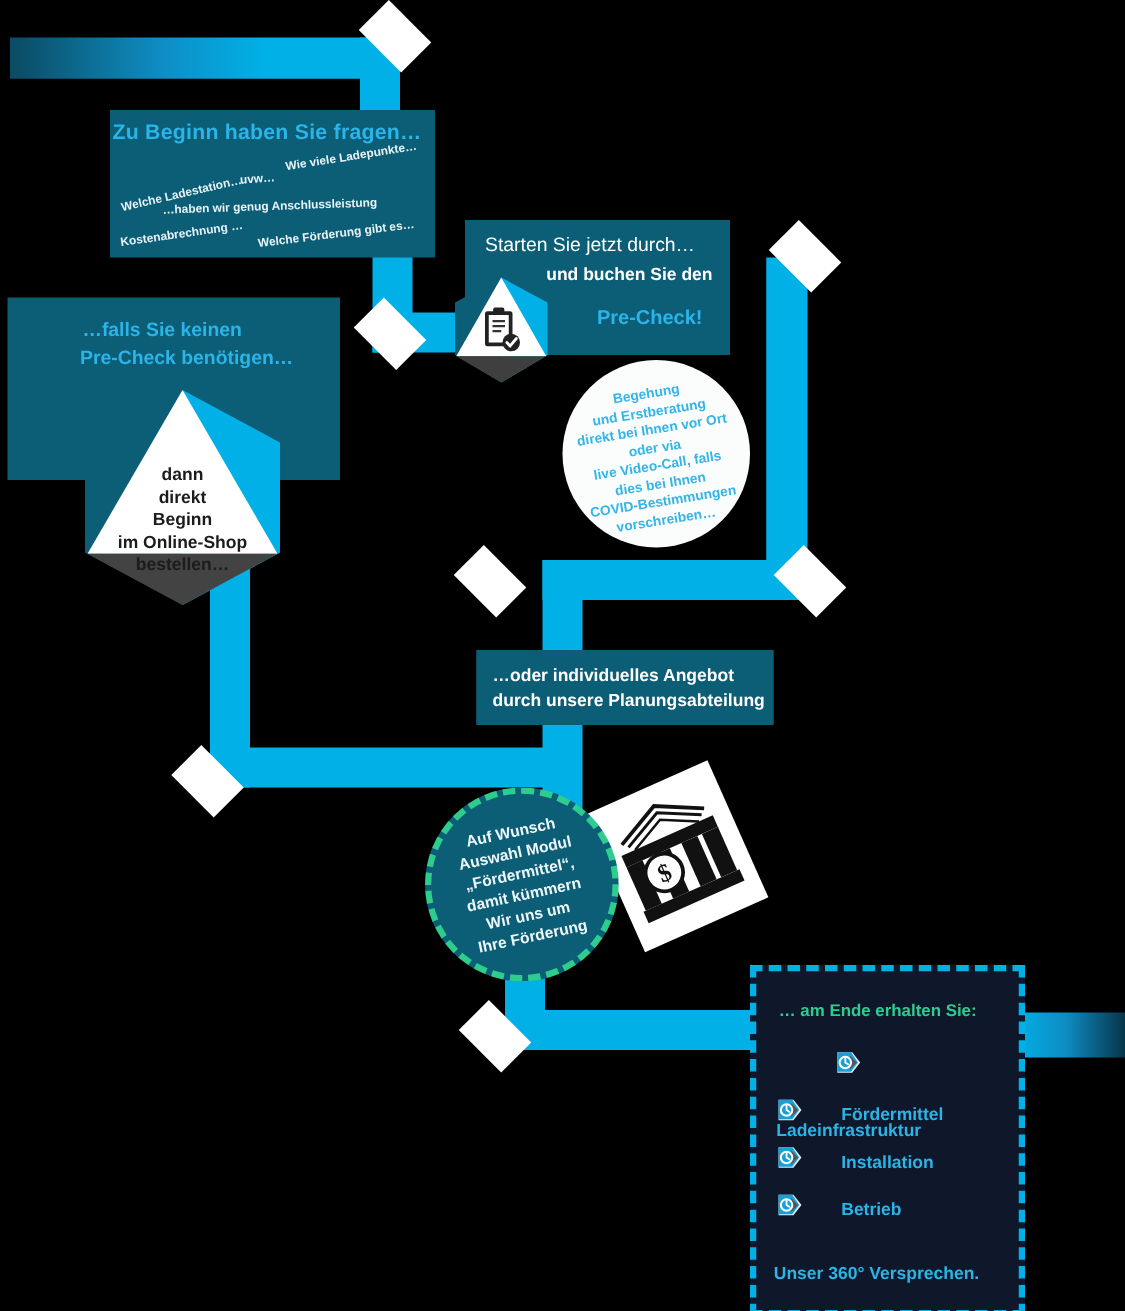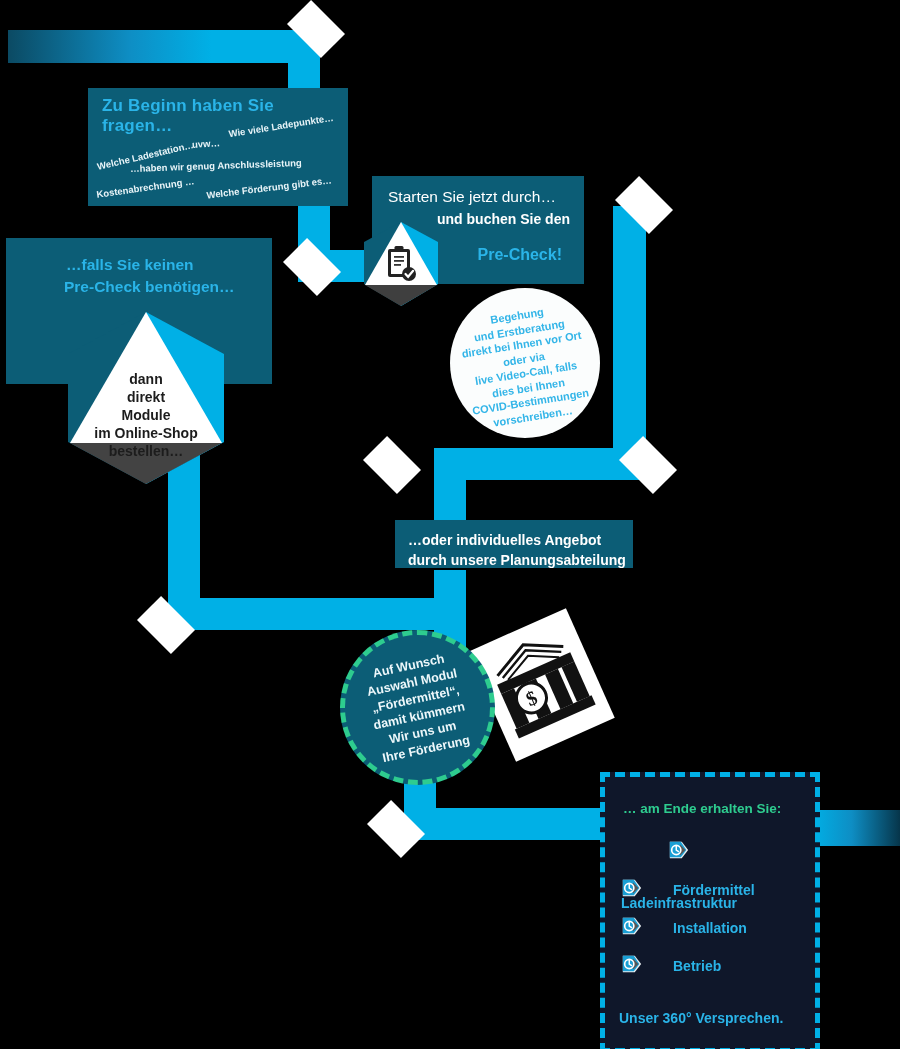--- a/index.html
+++ b/index.html
@@ -14,36 +14,36 @@
 
   
   .diamond{position:absolute;background:#ffffff;transform:rotate(45deg);}
 
   
   .box{position:absolute;background:#0c5d76;box-sizing:border-box;}
   .box .ttl{color:#2ab4e8;font-weight:bold;}
 
   
   #box-questions{left:88px;top:88px;width:260px;height:118px;}
-  #box-questions .ttl{position:absolute;left:14px;top:8px;font-size:17px;letter-spacing:.2px;}
+  #box-questions .ttl{position:absolute;left:2px;top:8px;font-size:17px;letter-spacing:.2px;}
   #box-questions .q{position:absolute;color:#e8f4f8;font-weight:bold;font-size:9.5px;white-space:nowrap;}
 
   
   #box-precheck{left:372px;top:176px;width:212px;height:108px;}
   #box-precheck .l1{position:absolute;left:16px;top:12px;color:#fff;font-weight:normal;font-size:15.5px;}
   #box-precheck .l2{position:absolute;right:14px;top:35px;color:#fff;font-weight:bold;font-size:14px;}
   #box-precheck .l3{position:absolute;right:22px;top:70px;color:#2ab4e8;font-weight:bold;font-size:16px;}
 
   
   #box-nopre{left:6px;top:238px;width:266px;height:146px;}
   #box-nopre .l1{position:absolute;left:60px;top:18px;color:#2ab4e8;font-weight:bold;font-size:15.5px;white-space:nowrap;}
   #box-nopre .l2{position:absolute;left:58px;top:40px;color:#2ab4e8;font-weight:bold;font-size:15.5px;white-space:nowrap;}
 
   
-  #box-offer{left:395px;top:520px;width:238px;height:48px;}
+  #box-offer{left:381px;top:520px;width:238px;height:60px;}
   #box-offer .l1{position:absolute;left:13px;top:12px;color:#fff;font-weight:bold;font-size:14px;white-space:nowrap;}
   #box-offer .l2{position:absolute;left:13px;top:32px;color:#fff;font-weight:bold;font-size:14px;white-space:nowrap;}
 
   
   .hex{position:absolute;}
 
   
   #circle-onsite{position:absolute;left:450px;top:288px;width:150px;height:150px;border-radius:50%;
      background:#fbfdfd;box-shadow:0 2px 6px rgba(0,0,0,.35);}
   #circle-onsite .rot{position:absolute;left:0;top:20px;width:150px;transform:rotate(-9deg);
@@ -152,21 +152,21 @@
     <svg width="196" height="182" viewBox="0 0 196 182">
       <polygon points="98,0 176,42 176,130 98,172 20,130 20,42" fill="#0c5d76"></polygon>
       <polygon points="98,0 176,42 176,130 98,172" fill="#00b0e6"></polygon>
       <polygon points="98,0 174,131 22,131" fill="#ffffff"></polygon>
       <polygon points="22,131 174,131 98,172" fill="#434343"></polygon>
     </svg>
     <div id="hex-shop-text" style="position:absolute;left:0;top:58px;width:196px;text-align:center;
          color:#1c1c1c;font-weight:bold;font-size:14px;line-height:18px;">
         <div>dann</div>
         <div>direkt</div>
-        <div>Module</div>
+        <div>Beginn</div>
         <div>im Online-Shop</div>
         <div>bestellen…</div>
       </div>
   </div>
 
   <div id="circle-onsite">
     <div class="rot" id="onsite-text">
         <div>Begehung</div>
         <div>und Erstberatung</div>
         <div>direkt bei Ihnen vor Ort</div>

